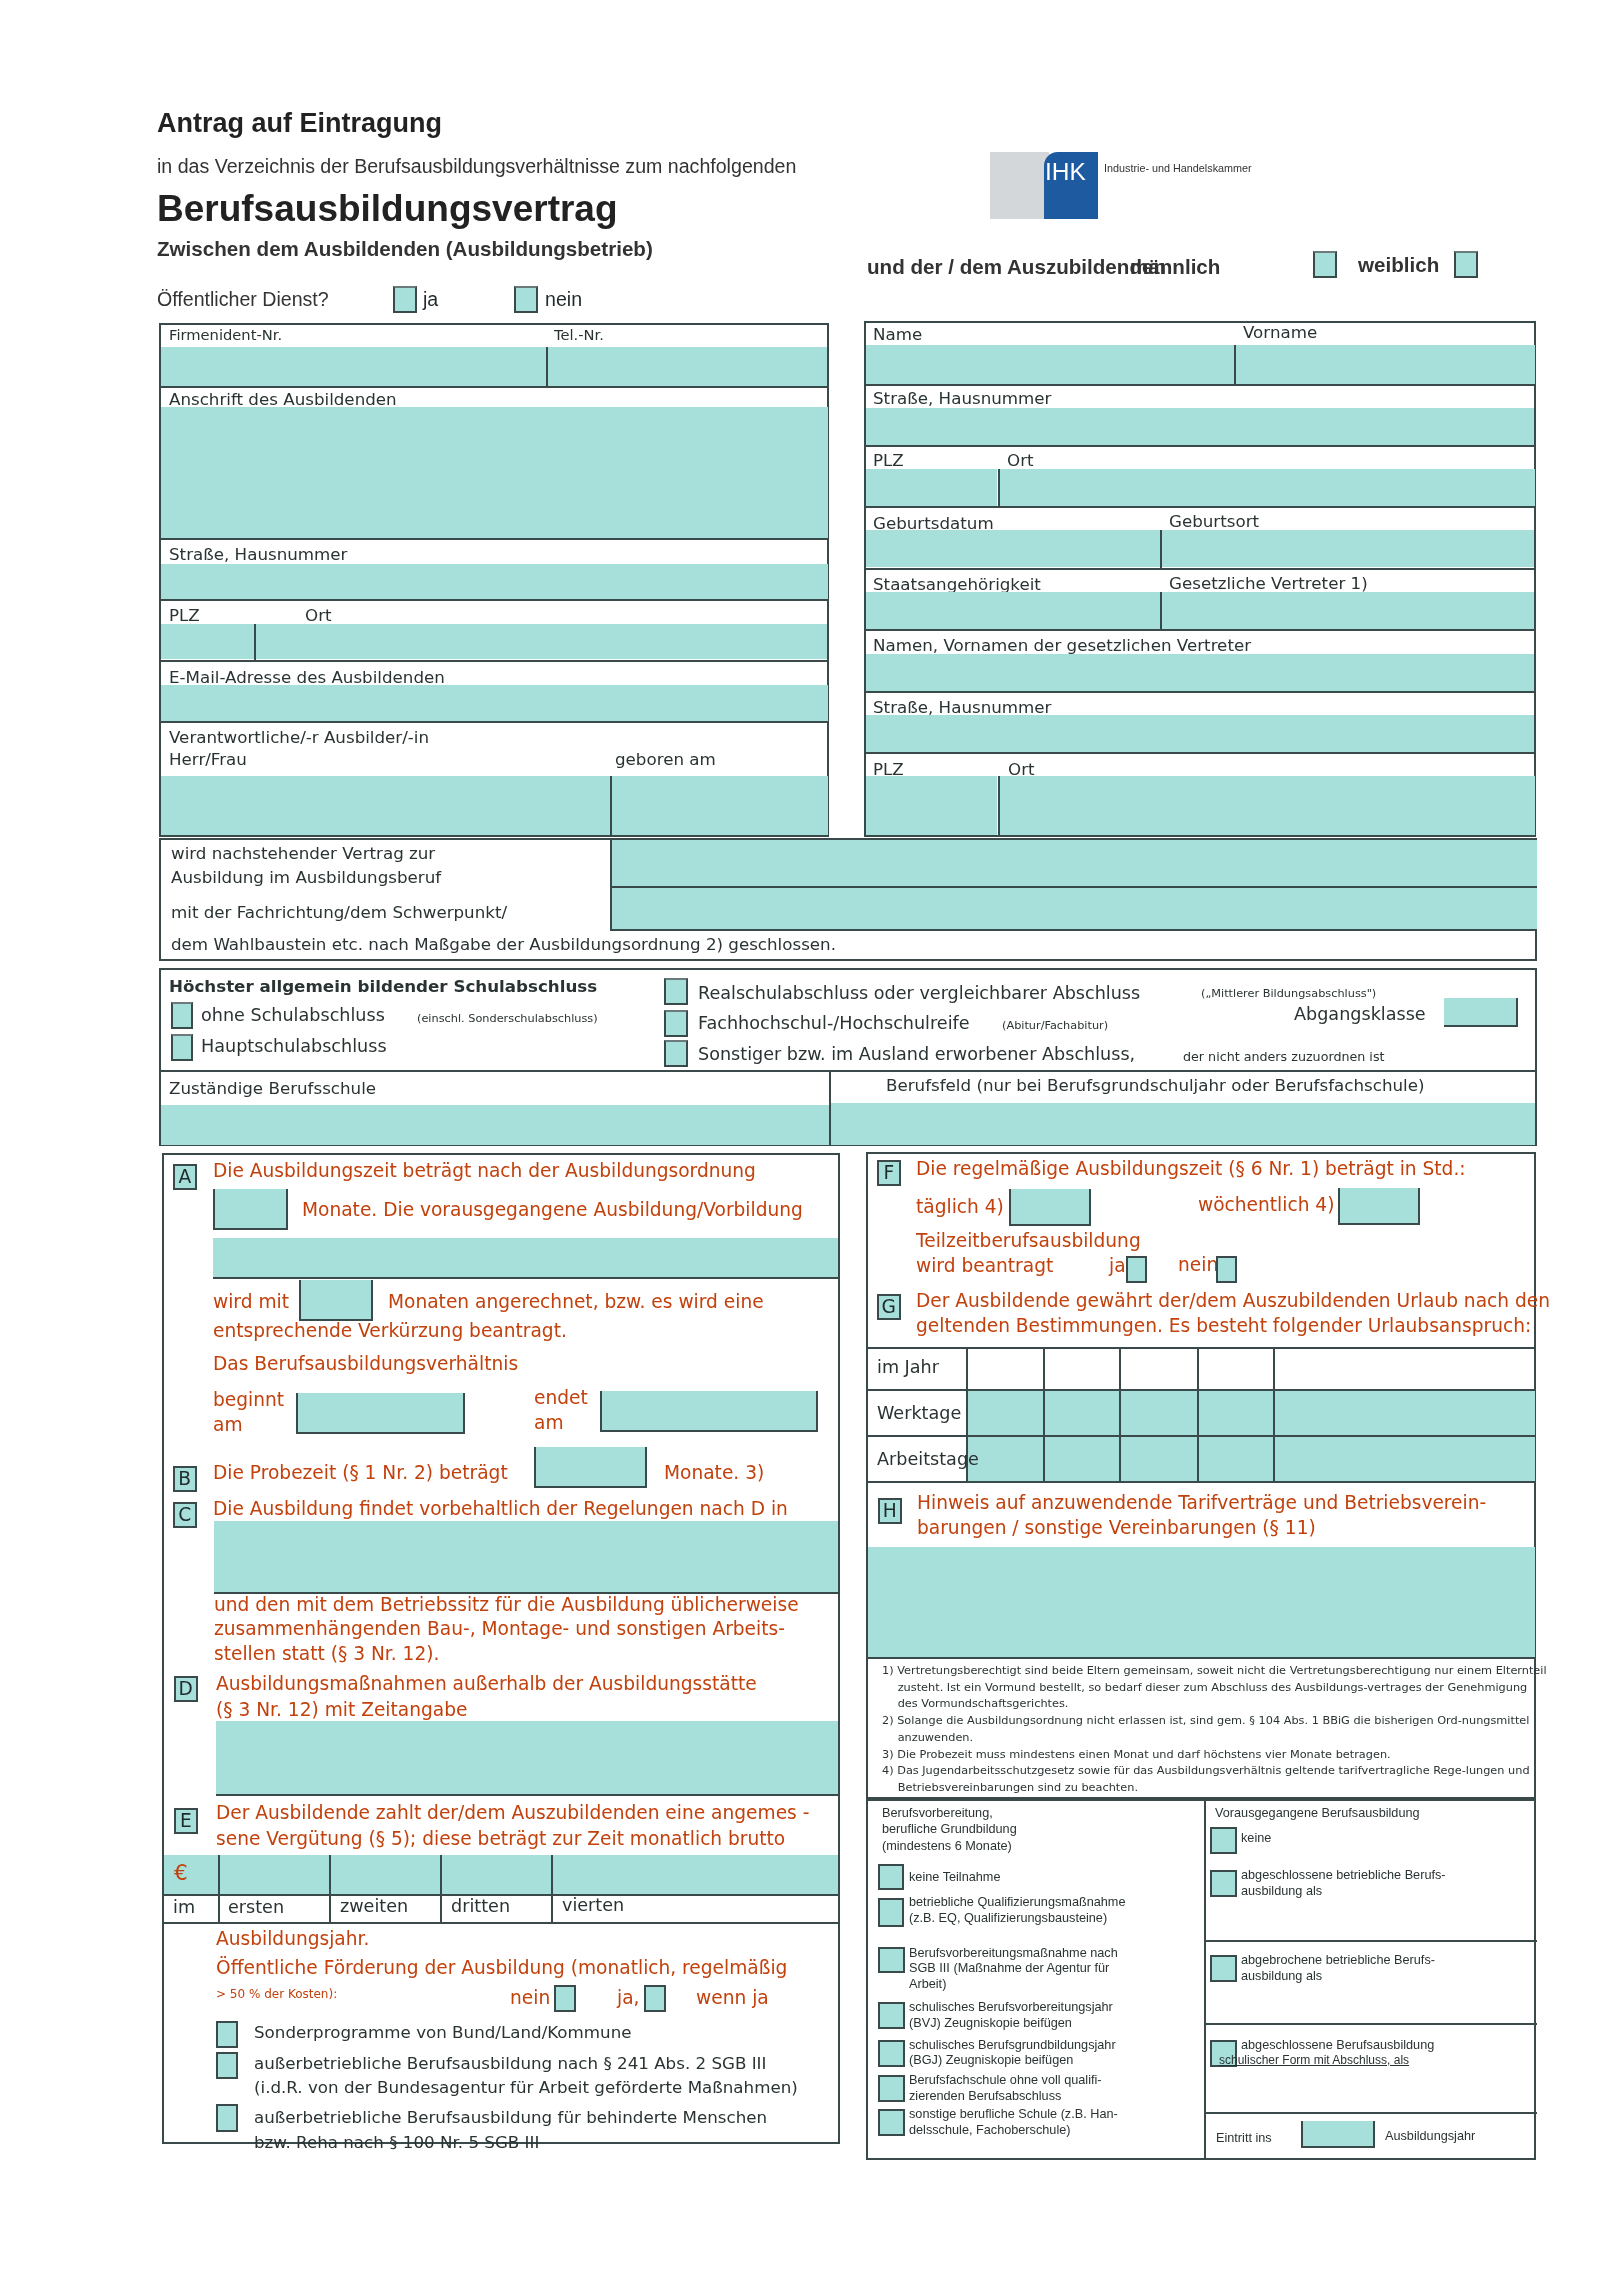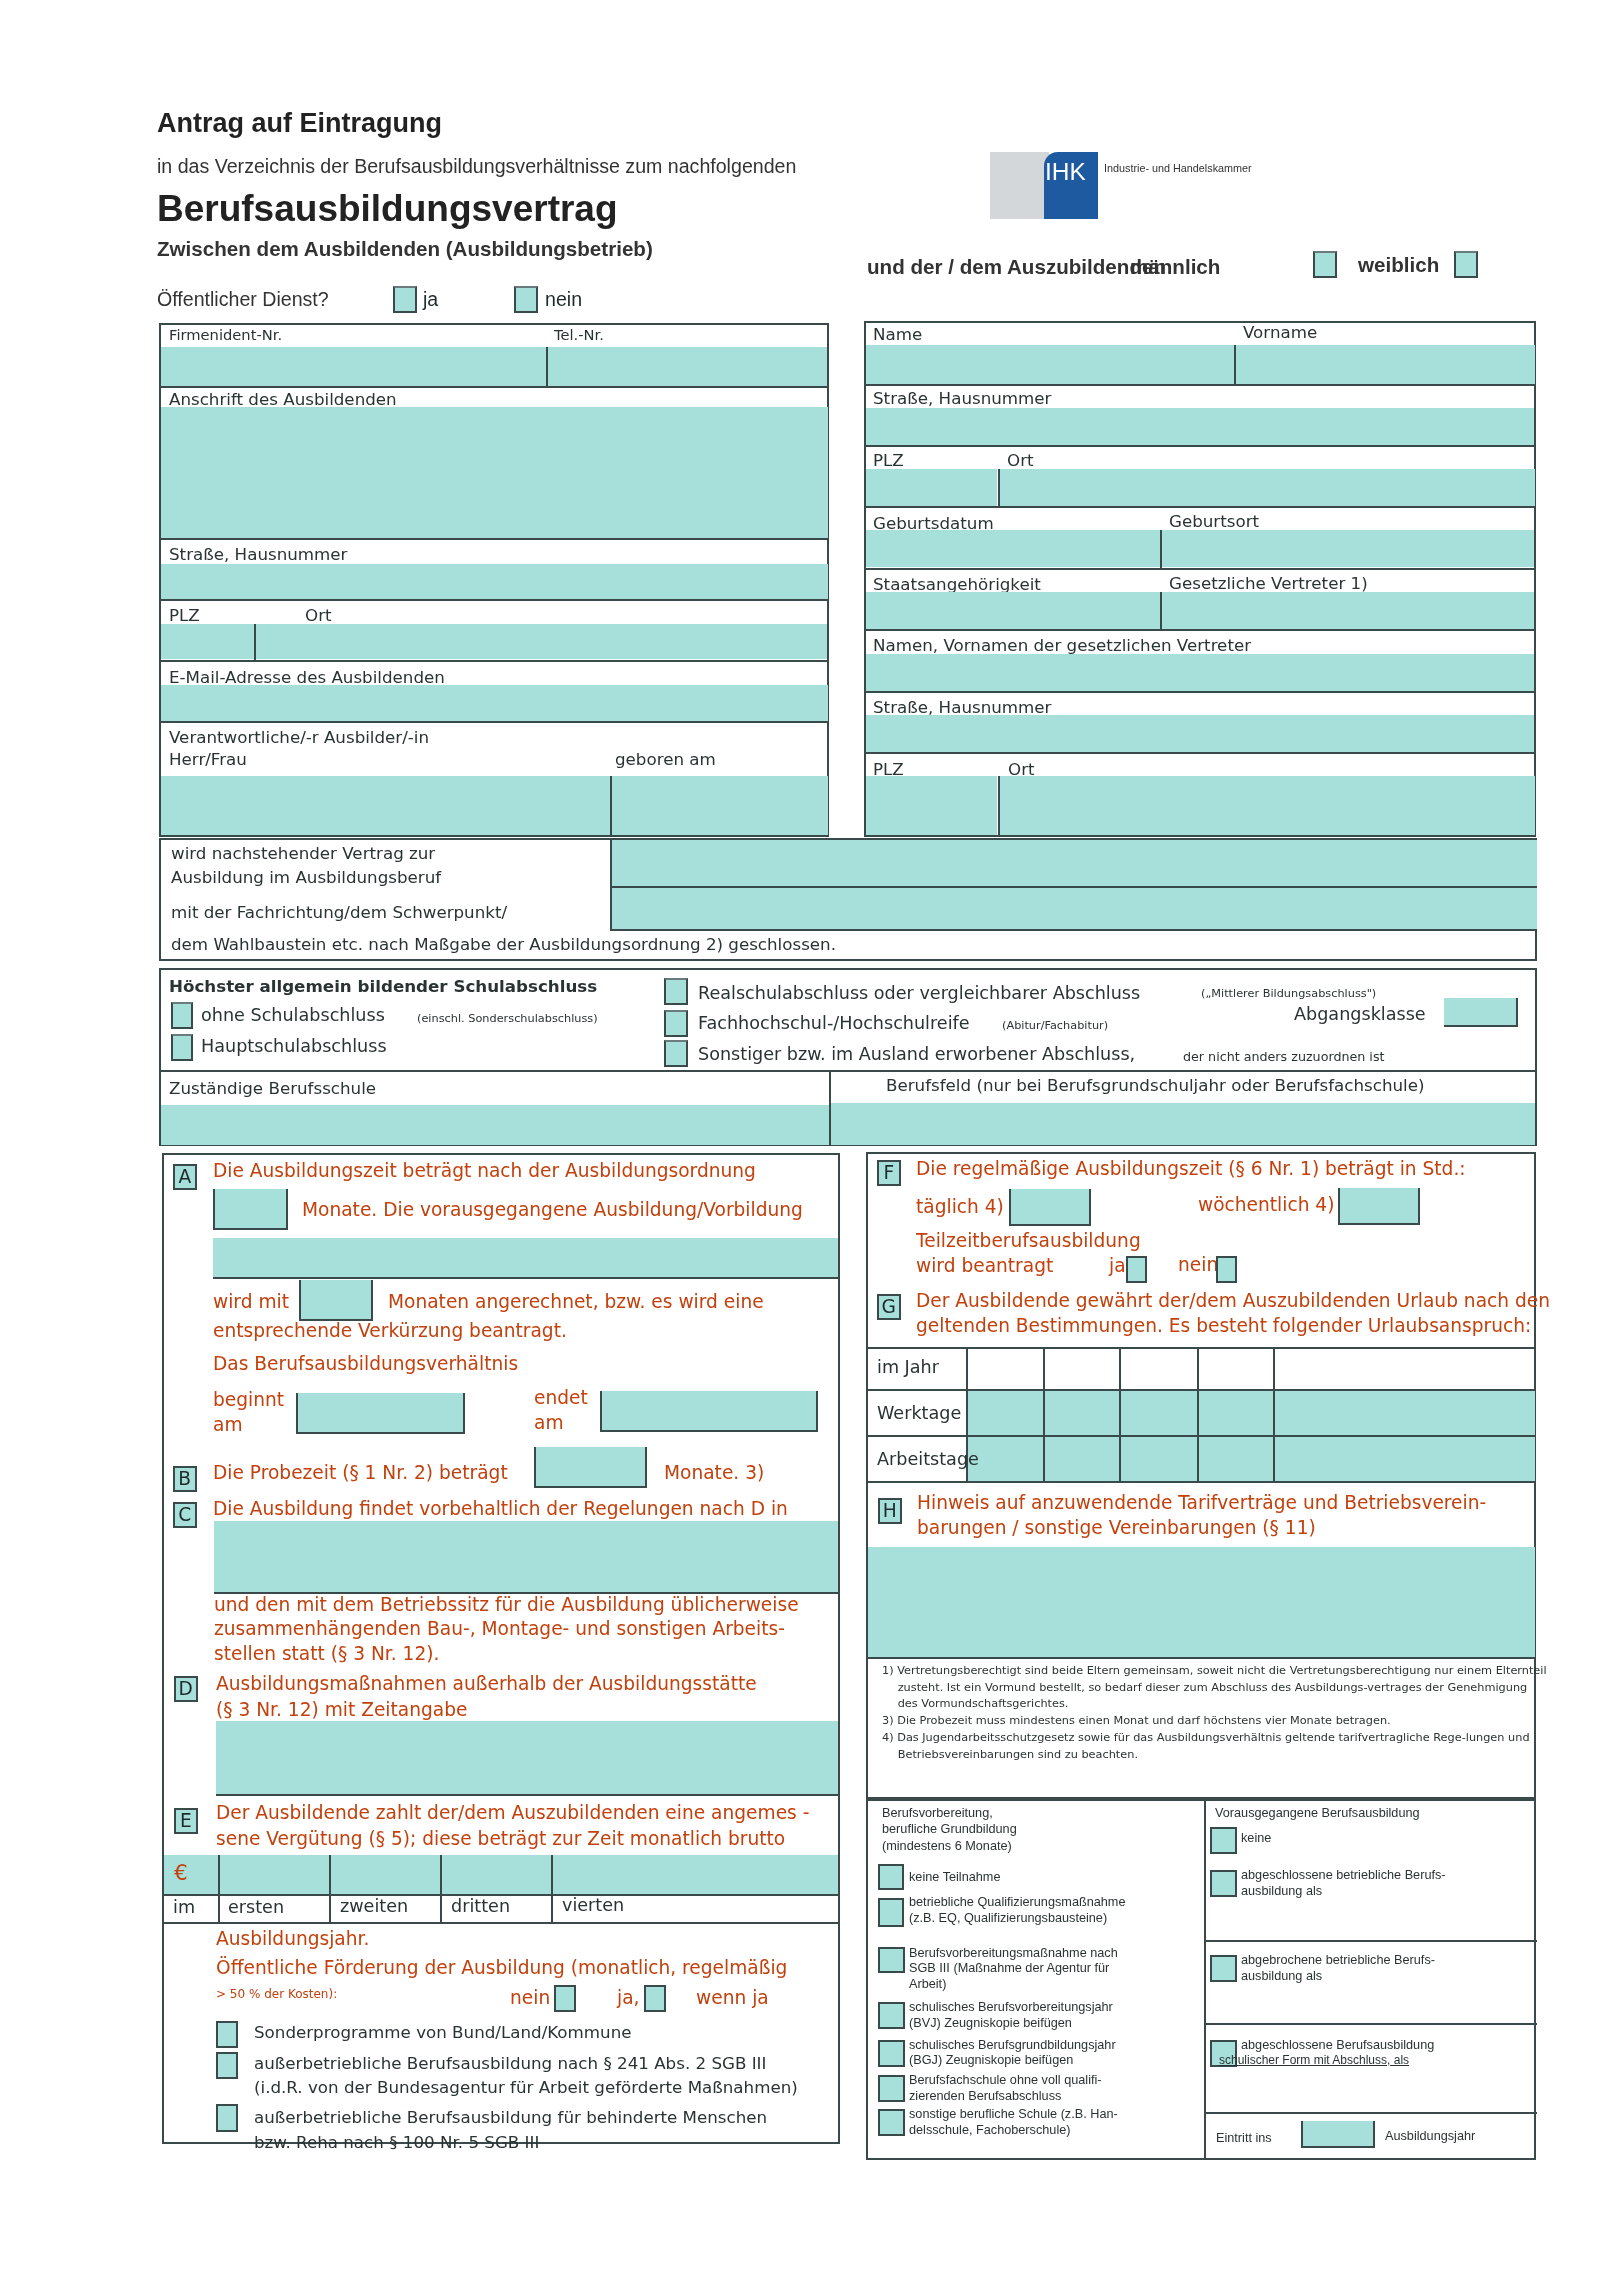--- a/index.html
+++ b/index.html
@@ -294,20 +294,21 @@
 <div class="abs" style="left:1199px;top:1349px;width:74px;height:40px;"></div>
 <div class="abs" style="left:1275px;top:1349px;width:260px;height:40px;"></div>
 
 <div class="letter" style="left:878px;top:1498px;">H</div>
 <div class="txt" style="left:917px;top:1492px;font-size:18.6px;">Hinweis  auf  anzuwendende    Tarifverträge   und  Betriebsverein-</div>
 <div class="txt" style="left:917px;top:1517px;font-size:18.6px;">barungen   / sonstige   Vereinbarungen     (§ 11)</div>
 <div class="field" style="left:868px;top:1547px;width:667px;height:110px;border-bottom:2px solid #3a4a4a;"></div>
 
 <div class="fn" style="left:882px;top:1663px;">
   <div class="it">1) Vertretungsberechtigt     sind  beide  Eltern  gemeinsam,   soweit  nicht  die  Vertretungsberechtigung     nur  einem  Elternteil  zusteht.  Ist  ein  Vormund  bestellt,  so  bedarf  dieser  zum  Abschluss   des  Ausbildungs-vertrages  der  Genehmigung   des  Vormundschaftsgerichtes.</div>
+  <div class="it">2) Solange    die  Ausbildungsordnung     nicht  erlassen   ist,  sind  gem.  § 104  Abs.  1 BBiG  die  bisherigen  Ord-nungsmittel  anzuwenden.</div>
   <div class="it">3) Die   Probezeit  muss  mindestens   einen  Monat  und  darf  höchstens   vier  Monate  betragen.</div>
   <div class="it">4) Das   Jugendarbeitsschutzgesetz     sowie  für das  Ausbildungsverhältnis     geltende  tarifvertragliche   Rege-lungen  und  Betriebsvereinbarungen     sind  zu  beachten.</div>
 </div>
 
 <div class="box" style="left:866px;top:1799px;width:670px;height:361px;"></div>
 <div class="vl" style="left:1204px;top:1799px;height:361px;"></div>
 <div class="small sans" style="left:882px;top:1806px;font-size:12.7px;">Berufsvorbereitung,</div>
 <div class="small sans" style="left:882px;top:1822px;font-size:12.7px;">berufliche  Grundbildung</div>
 <div class="small sans" style="left:882px;top:1839px;font-size:12.7px;">(mindestens   6 Monate)</div>
 

